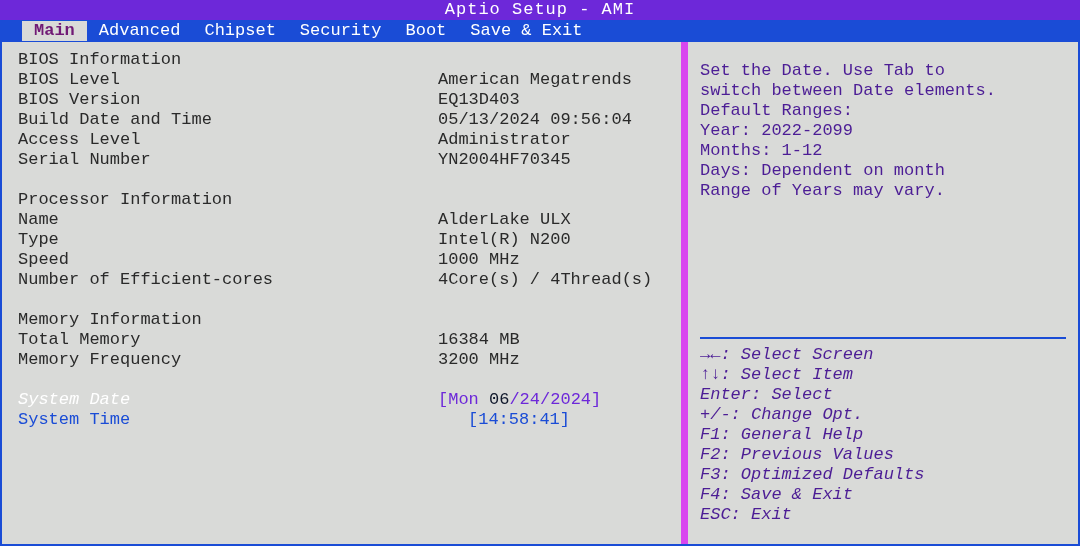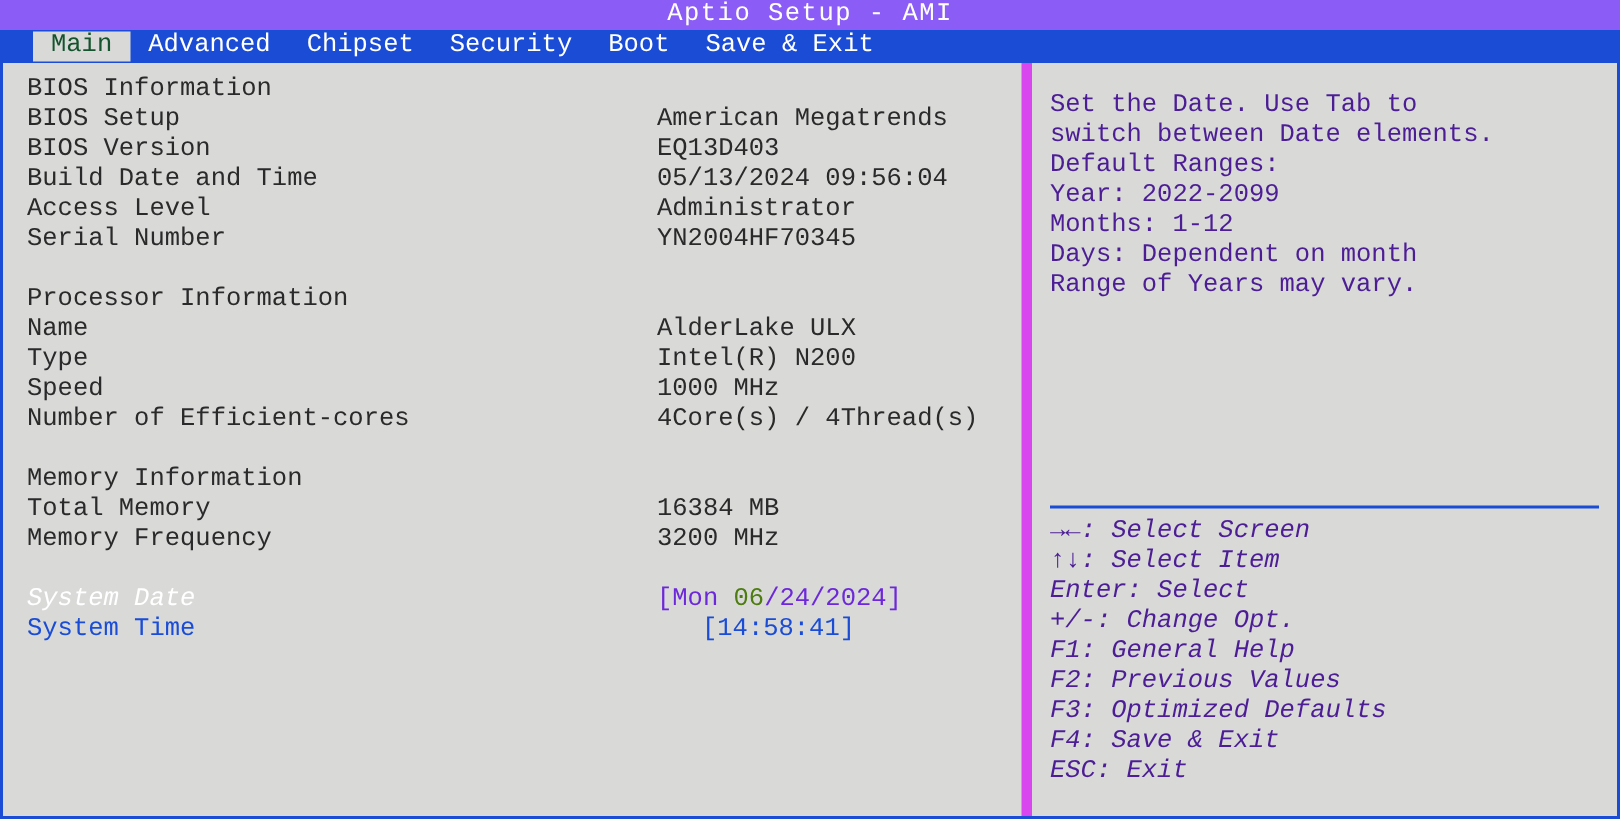--- a/index.html
+++ b/index.html
@@ -15,21 +15,21 @@
   }
   .screen {
     width: 1080px;
     height: 546px;
     background: #d9dad8;
     display: flex;
     flex-direction: column;
   }
   .title-bar {
     height: 20px;
-    background: #8b5cf6;
+    background: #6d28d9;
     color: #ffffff;
     text-align: center;
     font-weight: normal;
     letter-spacing: 1px;
   }
   .menu-bar {
     height: 22px;
     background: #1a4cd6;
     color: #ffffff;
     display: flex;
@@ -38,22 +38,22 @@
     gap: 0;
   }
   .menu-item {
     padding: 0 12px;
     height: 20px;
     line-height: 20px;
     cursor: pointer;
   }
   .menu-item.active {
     background: #d9dad8;
-    color: #14532d;
-    font-weight: normal;
+    color: #701a75;
+    font-weight: bold;
   }
   .body {
     flex: 1;
     display: flex;
     border: 2px solid #1a4cd6;
     border-top: none;
   }
   .main-panel {
     flex: 1;
     padding: 8px 16px;
@@ -74,21 +74,21 @@
     padding-top: 6px;
     font-style: italic;
   }
   .row { display: flex; height: 20px; }
   .label { width: 420px; white-space: nowrap; }
   .val { white-space: nowrap; }
   .section-head { height: 20px; }
   .blank { height: 20px; }
   .sel-row .label { color: #ffffff; font-style: italic; }
   .sel-row .val { color: #1a4cd6; }
-  .sel-row .val .active-part { color: #4d7c0f; background: transparent; }
+  .sel-row .val .active-part { color: #0f172a; background: transparent; }
   .link-row { color: #1a4cd6; gap: 30px; }
   .bracket { color: #6d28d9; margin-top: 46px; }
   .keyhint { white-space: nowrap; }
 </style>
 </head>
 <body>
 
 <div class="screen">
 
   <div class="title-bar">
@@ -104,21 +104,21 @@
     <div class="menu-item"><span>Save &amp; Exit</span></div>
   </div>
 
   <div class="body">
 
     <div class="main-panel">
 
       <div class="section-head">BIOS Information</div>
 
       <div class="row">
-        <div class="label">BIOS Setup</div>
+        <div class="label">BIOS Level</div>
         <div class="val">American Megatrends</div>
       </div>
       <div class="row">
         <div class="label">BIOS Version</div>
         <div class="val">EQ13D403</div>
       </div>
       <div class="row">
         <div class="label">Build Date and Time</div>
         <div class="val">05/13/2024 09:56:04</div>
       </div>

